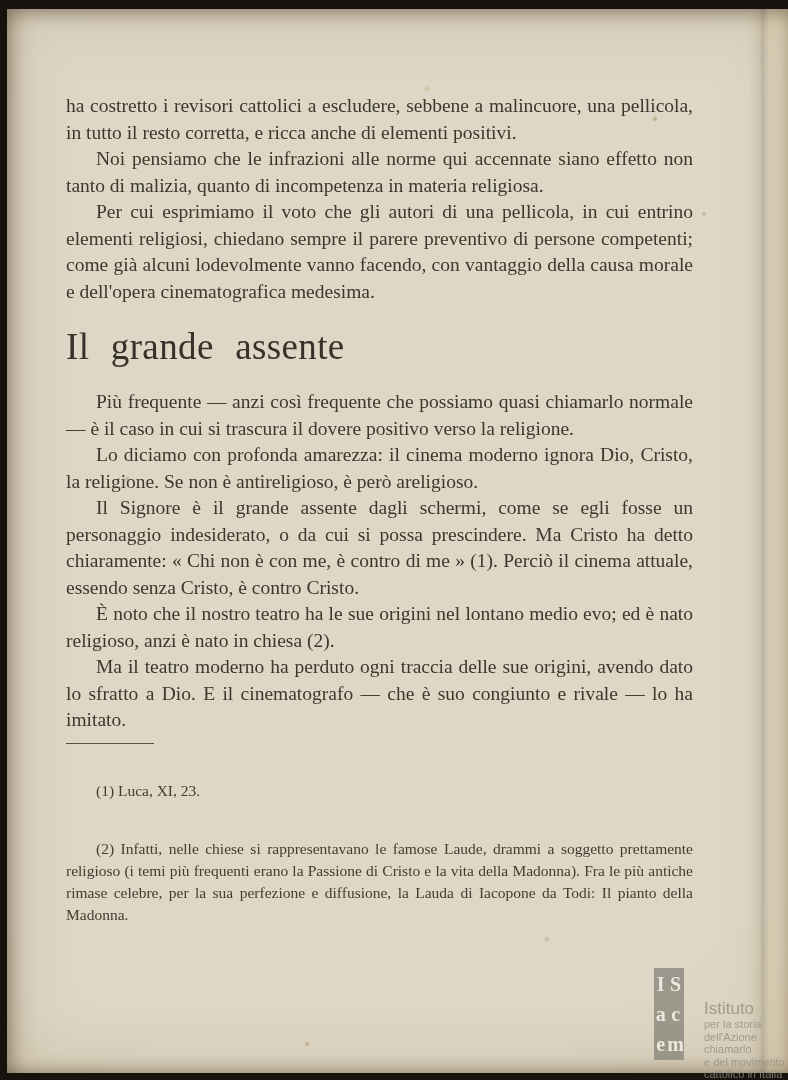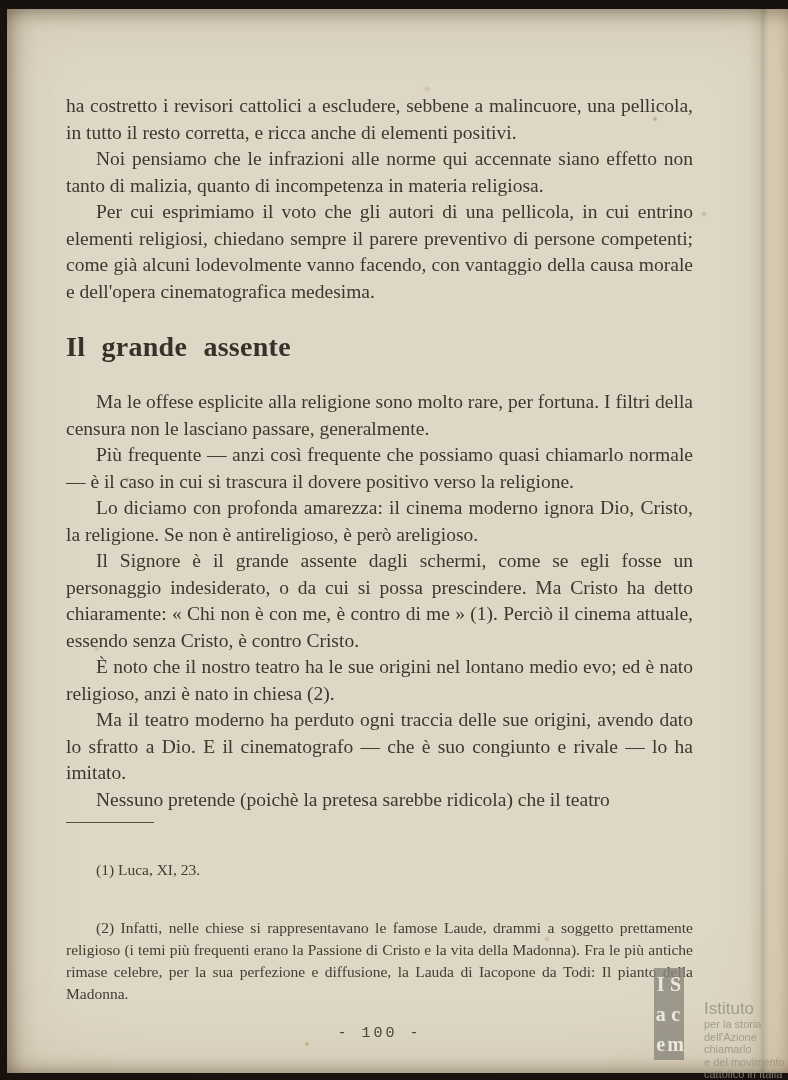--- a/index.html
+++ b/index.html
@@ -38,21 +38,21 @@
   }
   .text-column{
     position:absolute;left:59px;top:84px;width:627px;
     color:#3c382e;font-size:19.5px;line-height:26.5px;
   }
   p{margin:0;}
   .para{text-align:justify;text-indent:30px;}
   .noindent{text-indent:0;}
   .it{}
   .heading{
-    font-size:28px;font-weight:bold;color:#36322a;
+    font-size:37px;font-weight:normal;color:#36322a;
     margin:25px 0 25px 0;word-spacing:.32em;letter-spacing:.01em;line-height:34px;
   }
   .fn-rule{
     width:88px;border:0;border-top:1.5px solid #55503f;
     margin:9px 0 8px 0;height:0;
   }
   .fn{
     font-size:15.5px;line-height:22px;text-align:justify;text-indent:30px;
     color:#413d30;
     margin-top:36px;
@@ -85,31 +85,28 @@
 
 <div class="page">
   <div class="crease"></div>
 
   <div class="text-column">
 
   <p class="para noindent"><span>ha costretto i revisori cattolici a escludere, sebbene a malincuore, una pellicola, in tutto il resto corretta, e ricca anche di elementi positivi.</span></p>
       <p class="para"><span>Noi pensiamo che le infrazioni alle norme qui accennate siano effetto non tanto di malizia, quanto di incompetenza in materia religiosa.</span></p>
       <p class="para"><span>Per cui esprimiamo il voto che gli autori di una pellicola, in cui entrino elementi religiosi, chiedano sempre il parere preventivo di persone competenti; come già alcuni lodevolmente vanno facendo, con vantaggio della causa morale e dell'opera cinematografica medesima.</span></p>
       <h2 class="heading">Il grande assente</h2>
-      <p class="para"><span>Ma le offese esplicite alla religione sono molto rare, per fortuna. I filtri della censura non le lasciano passare, generalmente.</span></p>
       <p class="para"><span>Più frequente — anzi così frequente che possiamo quasi chiamarlo normale — è il caso in cui si trascura il </span><span class="it">dovere positivo</span><span> verso la religione.</span></p>
       <p class="para"><span>Lo diciamo con profonda amarezza: il cinema moderno ignora Dio, Cristo, la religione. Se non è </span><span class="it">antireligioso,</span><span> è però </span><span class="it">areligioso</span><span>.</span></p>
       <p class="para"><span>Il Signore è il grande assente dagli schermi, come se egli fosse un personaggio indesiderato, o da cui si possa prescindere. Ma Cristo ha detto chiaramente: « </span><span class="it">Chi non è con me, è contro di me</span><span> » (1). Perciò il cinema attuale, essendo </span><span class="it">senza Cristo</span><span>, è </span><span class="it">contro Cristo</span><span>.</span></p>
       <p class="para"><span>È noto che il nostro teatro ha le sue origini nel lontano medio evo; ed è nato religioso, anzi è nato in chiesa (2).</span></p>
       <p class="para"><span>Ma il teatro moderno ha perduto ogni traccia delle sue origini, avendo dato lo sfratto a Dio. E il cinematografo — che è suo congiunto e rivale — lo ha imitato.</span></p>
-      <p class="para"><span>Nessuno pretende (poichè la pretesa sarebbe ridicola) che il teatro</span></p>
       <div class="fn-rule"></div>
       <p class="fn"><span>(1) Luca, XI, 23.</span></p>
       <p class="fn"><span>(2) Infatti, nelle chiese si rappresentavano le famose </span><span class="it">Laude</span><span>, drammi a soggetto prettamente religioso (i temi più frequenti erano la </span><span class="it">Passione di Cristo</span><span> e la </span><span class="it">vita della Madonna</span><span>). Fra le più antiche rimase celebre, per la sua perfezione e diffusione, la Lauda di Iacopone da Todi: </span><span class="it">Il pianto della Madonna</span><span>.</span></p>
-      <div class="page-number">- 100 -</div>
     </div>
 
   <div class="watermark">
     <div class="wm-box">
       <span>I</span>
       <span>S</span>
       <span>a</span>
       <span>c</span>
       <span>e</span>
       <span>m</span>

